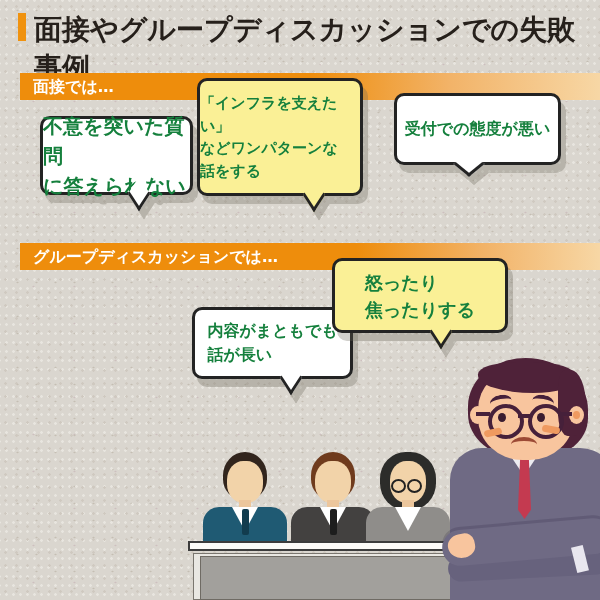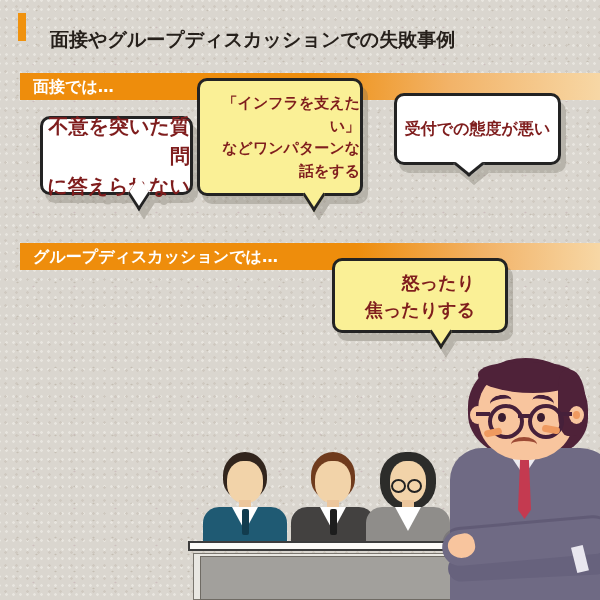--- a/index.html
+++ b/index.html
@@ -10,30 +10,30 @@
     background-image:
       radial-gradient(#cfc9c0 1px, transparent 1.4px),
       radial-gradient(#e8e5df 1px, transparent 1.4px),
       radial-gradient(#c5beb3 0.8px, transparent 1.2px),
       radial-gradient(rgba(180,150,160,.35) 0.8px, transparent 1.2px);
     background-size:11px 13px,7px 9px,19px 17px,41px 37px;
     background-position:0 0,3px 5px,8px 2px,13px 9px;
   }
   
   .title-accent{position:absolute;left:18px;top:13px;width:8px;height:28px;background:#f0920e;}
-  .title-text{position:absolute;left:34px;top:11px;font-size:19px;font-weight:bold;color:#26201b;margin:16px;letter-spacing:0;font-family:Liberation Serif, serif;}
+  .title-text{position:absolute;left:34px;top:11px;font-size:28px;font-weight:bold;color:#26201b;margin:0;letter-spacing:0;font-family:Liberation Serif, serif;}
   
   .band{position:absolute;left:20px;width:580px;height:27px;z-index:2;
     color:#fff;font-weight:bold;font-size:16px;line-height:27px;padding-left:13px;box-sizing:border-box;}
   .band-1{top:73px;background:linear-gradient(90deg,#ee8d0c 0%,#ee8d0c 50%,#f2b368 74%,#f7d7a5 100%);}
   .band-2{top:243px;background:linear-gradient(90deg,#ee8d0c 0%,#ee8d0c 58%,#f2b368 80%,#f7d7a5 100%);}
   
   .bubble{position:absolute;z-index:3;border:3px solid #232323;border-radius:10px;
-    display:flex;align-items:center;justify-content:center;text-align:right;
-    font-weight:bold;color:#7f1d1d;box-sizing:border-box;
+    display:flex;align-items:center;justify-content:center;text-align:left;
+    font-weight:bold;color:#15803d;box-sizing:border-box;
     filter:drop-shadow(5px 8px 0 rgba(104,98,87,0.30));}
   .bubble-text{white-space:pre-line;line-height:1.5;}
   .tail{position:absolute;width:17px;height:17px;bottom:-12px;
     border-right:3px solid #232323;border-bottom:3px solid #232323;
     transform:rotate(45deg) skew(12deg,12deg);}
   .white{background:#ffffff;}.white .tail{background:#ffffff;}
   .yellow{background:#faf096;}.yellow .tail{background:#faf096;}
   .b1{left:40px;top:116px;width:153px;height:79px;font-size:20px;}   .b1 .tail{left:86px;}
   .b2{left:197px;top:78px;width:166px;height:118px;font-size:15px;}  .b2 .tail{left:104px;}
   .b3{left:394px;top:93px;width:167px;height:72px;font-size:16px;border-radius:10px;}   .b3 .tail{left:62px;transform:rotate(45deg) skew(-6deg,-6deg);}
@@ -183,19 +183,24 @@
     <div class="bubble-text">「インフラを支えたい」
 などワンパターンな
 話をする</div>
     <div class="tail"></div>
   </div>
   <div class="bubble white b3">
     <div class="bubble-text">受付での態度が悪い</div>
     <div class="tail"></div>
   </div>
 
+  <div class="bubble white b5">
+    <div class="bubble-text">内容がまともでも
+話が長い</div>
+    <div class="tail"></div>
+  </div>
   <div class="bubble yellow b6">
     <div class="bubble-text">怒ったり
 焦ったりする</div>
     <div class="tail"></div>
   </div>
 
 </div>
 
 </body></html>

